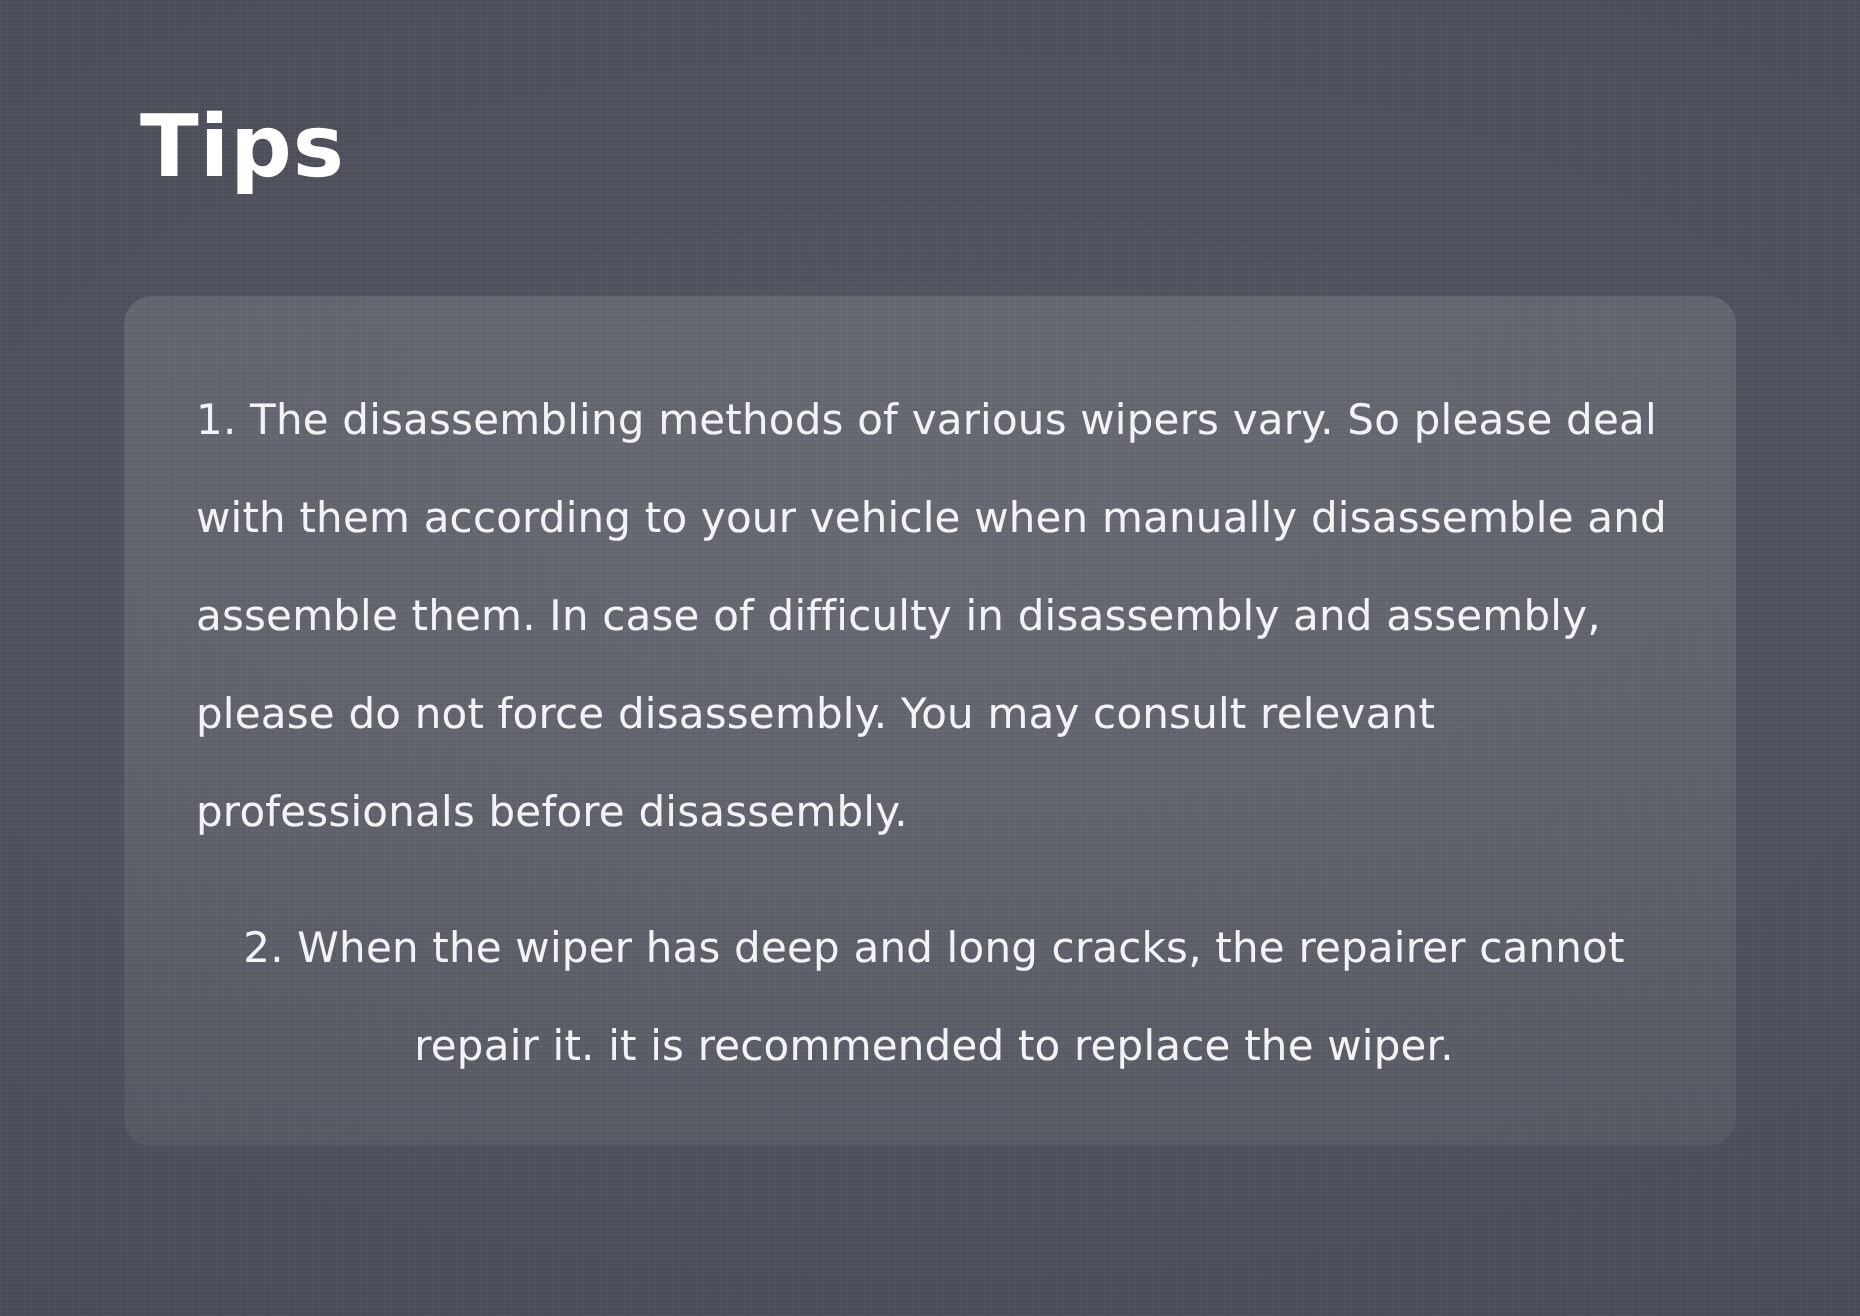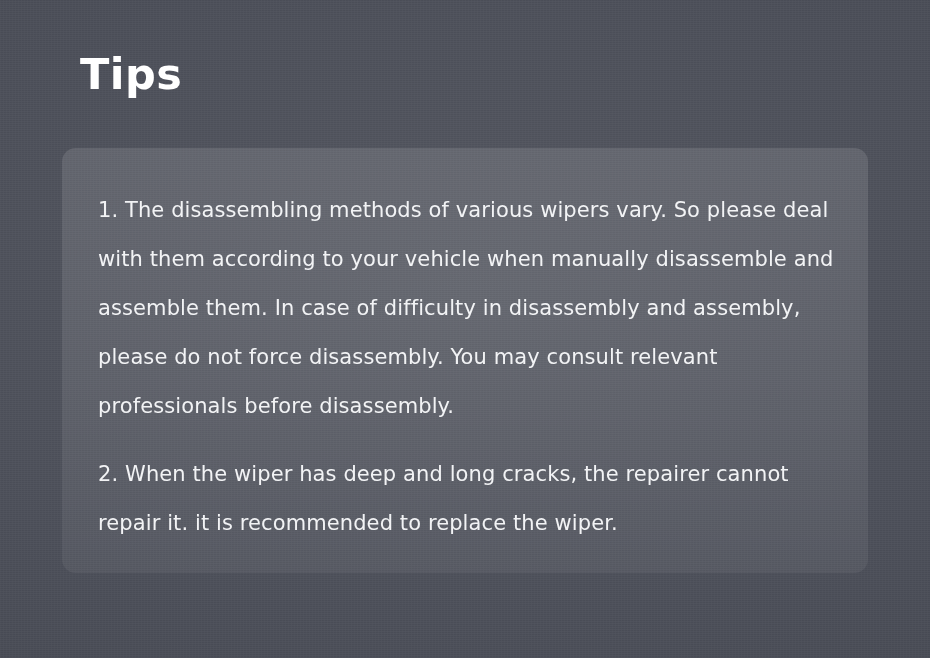--- a/index.html
+++ b/index.html
@@ -26,21 +26,21 @@
     position: absolute;
     inset: 0;
     pointer-events: none;
     opacity: 0.06;
     background-image:
       repeating-linear-gradient(0deg, rgba(255,255,255,0.5) 0px, rgba(255,255,255,0.5) 1px, rgba(0,0,0,0) 1px, rgba(0,0,0,0) 2px),
       repeating-linear-gradient(90deg, rgba(255,255,255,0.35) 0px, rgba(255,255,255,0.35) 1px, rgba(0,0,0,0) 1px, rgba(0,0,0,0) 3px);
   }
   #title {
     position: absolute;
-    left: 80px;
+    left: 70px;
     top: 53px;
     color: #ffffff;
     font-size: 43px;
     font-weight: bold;
     letter-spacing: 0.5px;
     line-height: 1;
     font-family: "DejaVu Sans", sans-serif;
   }
   #card {
     position: absolute;
@@ -57,20 +57,21 @@
     color: #f2f3f5;
     font-size: 21px;
     line-height: 49px;
     letter-spacing: 0.1px;
     margin: 0 0 0 0;
     padding: 0 0 0 16px;
     font-family: "DejaVu Sans", sans-serif;
   }
   .para + .para {
     margin-top: 19px;
+    text-align: center;
   }
 </style>
 </head>
 <body>
 
 <div id="page">
 
   <div id="grain"></div>
 
   <div id="title">Tips</div>

